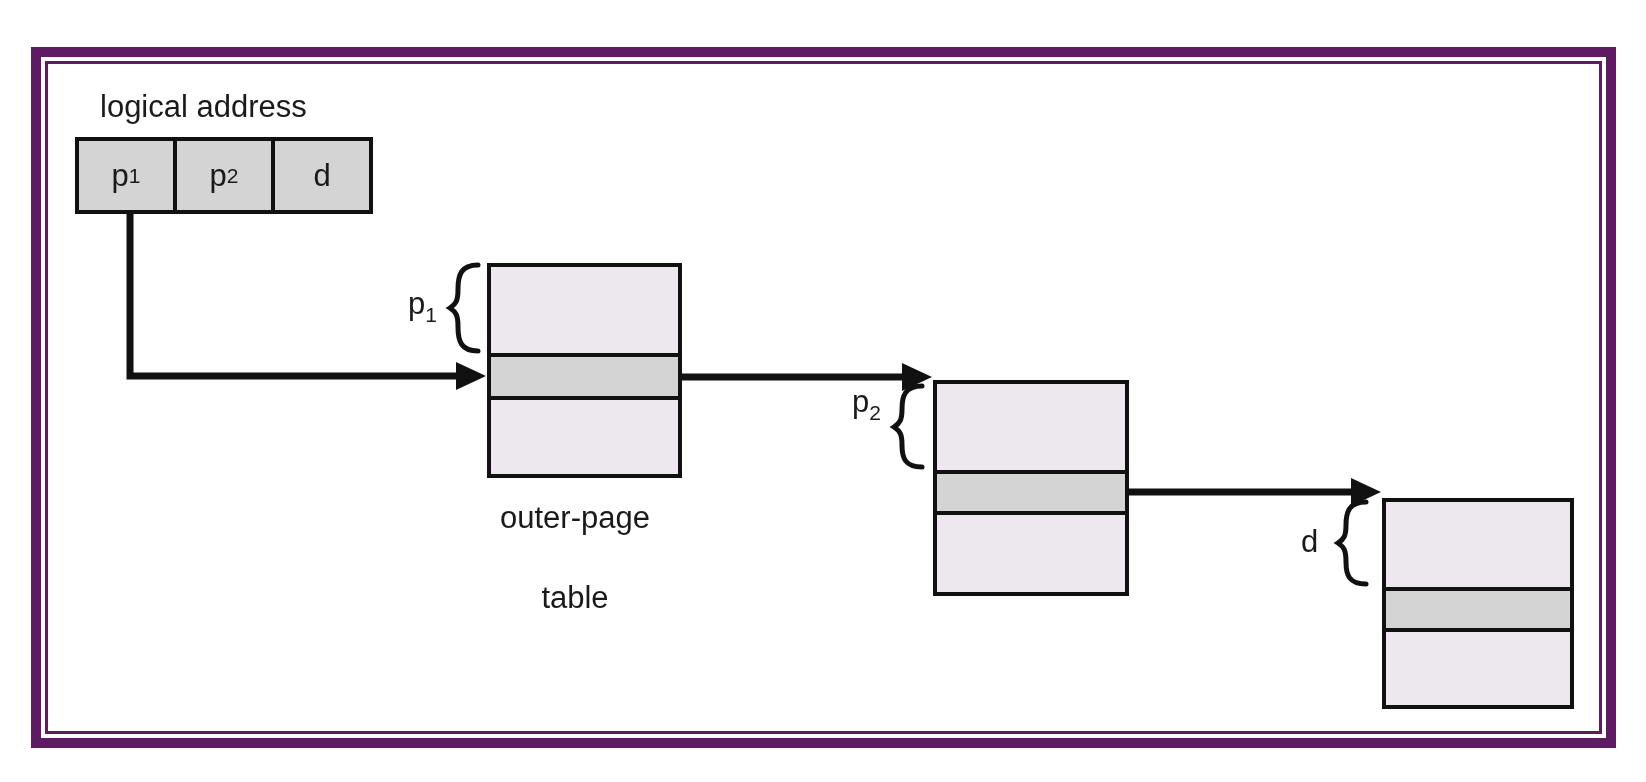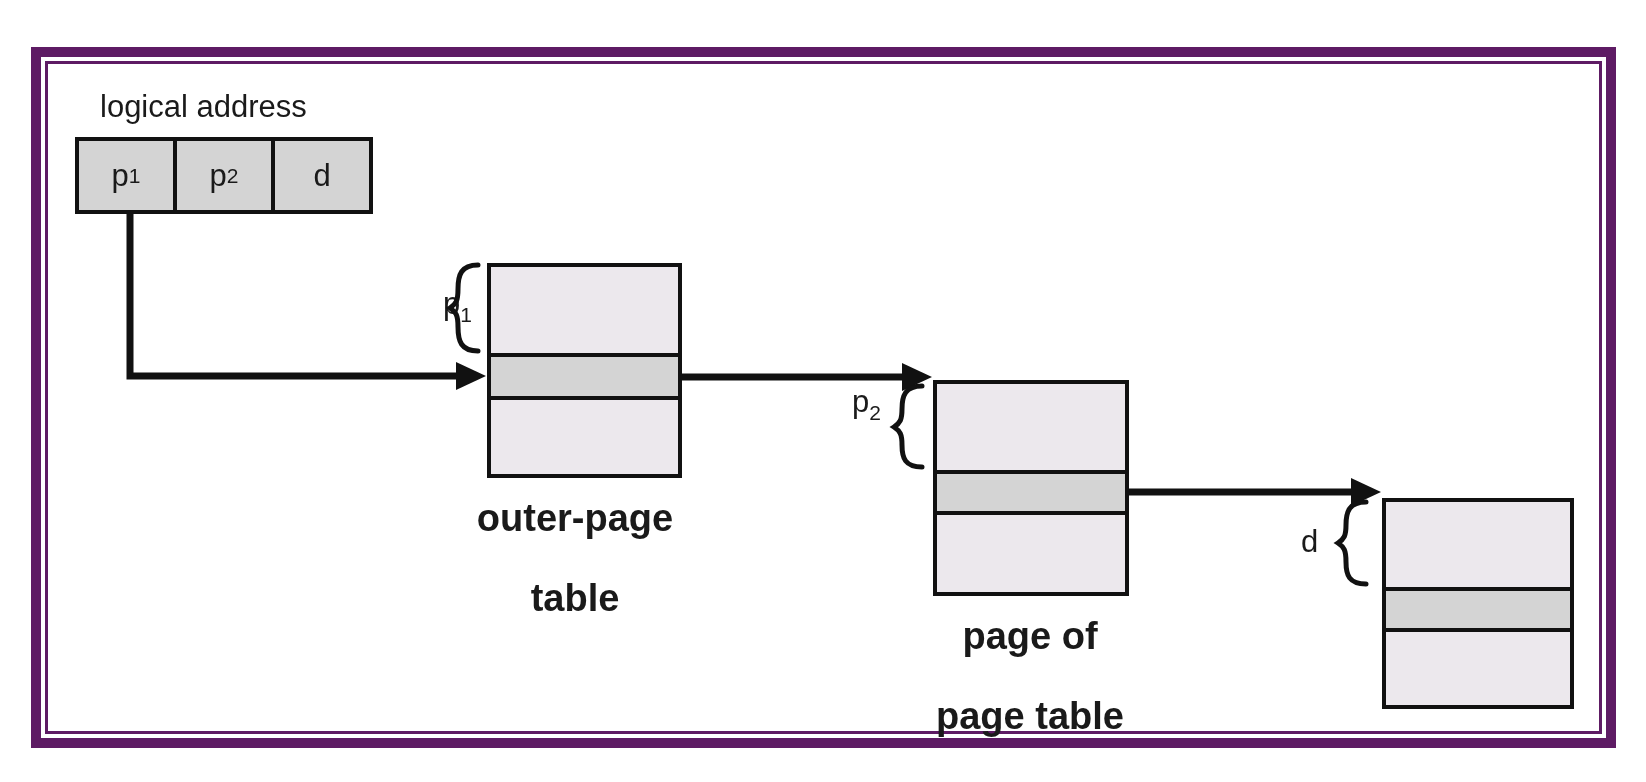--- a/index.html
+++ b/index.html
@@ -59,21 +59,21 @@
   }
   .t-outer { left: 487px; top: 263px; width: 195px; height: 215px; }
   .t-outer .r1 { height: 86px; } .t-outer .r2 { height: 47px; } .t-outer .r3 { flex: 1; }
   .t-page  { left: 933px; top: 380px; width: 196px; height: 216px; }
   .t-page .r1 { height: 86px; }  .t-page .r2 { height: 45px; }  .t-page .r3 { flex: 1; }
   .t-frame { left: 1382px; top: 498px; width: 192px; height: 211px; }
   .t-frame .r1 { height: 85px; } .t-frame .r2 { height: 45px; } .t-frame .r3 { flex: 1; }
 
   .tbl-label {
     position: absolute; text-align: center;
-    font-size: 38px; line-height: 40px; white-space: pre-line; font-weight: bold;
+    font-size: 31px; line-height: 40px; white-space: pre-line;
   }
   .lbl-outer { left: 455px; top: 498px; width: 240px; }
   .lbl-page  { left: 905px; top: 616px; width: 250px; }
 
   .overlay {
     position: absolute; left: 0; top: 0;
     width: 1646px; height: 782px;
     pointer-events: none;
   }
 </style>
@@ -117,25 +117,22 @@
 
   <div class="ptable t-frame">
     <div class="prow-light r1"></div>
     <div class="prow-hit r2"></div>
     <div class="prow-light r3"></div>
   </div>
 
   <div class="tbl-label lbl-outer"><span>outer-page</span><br>
     <span>table</span>
   </div>
-  <div class="tbl-label lbl-page"><span>page of</span><br>
-    <span>page table</span>
-  </div>
 
-  <div class="txt" style="left:408px; top:286px;margin-left:35px;">
+  <div class="txt" style="left:408px; top:286px;">
     <span>p</span><span class="sub">1</span>
   </div>
   <div class="txt" style="left:852px; top:384px;">
     <span>p</span><span class="sub">2</span>
   </div>
   <div class="txt" style="left:1301px; top:524px;">
     <span>d</span><span class="sub"></span>
   </div>
 
   <svg class="overlay" viewBox="0 0 1646 782">

